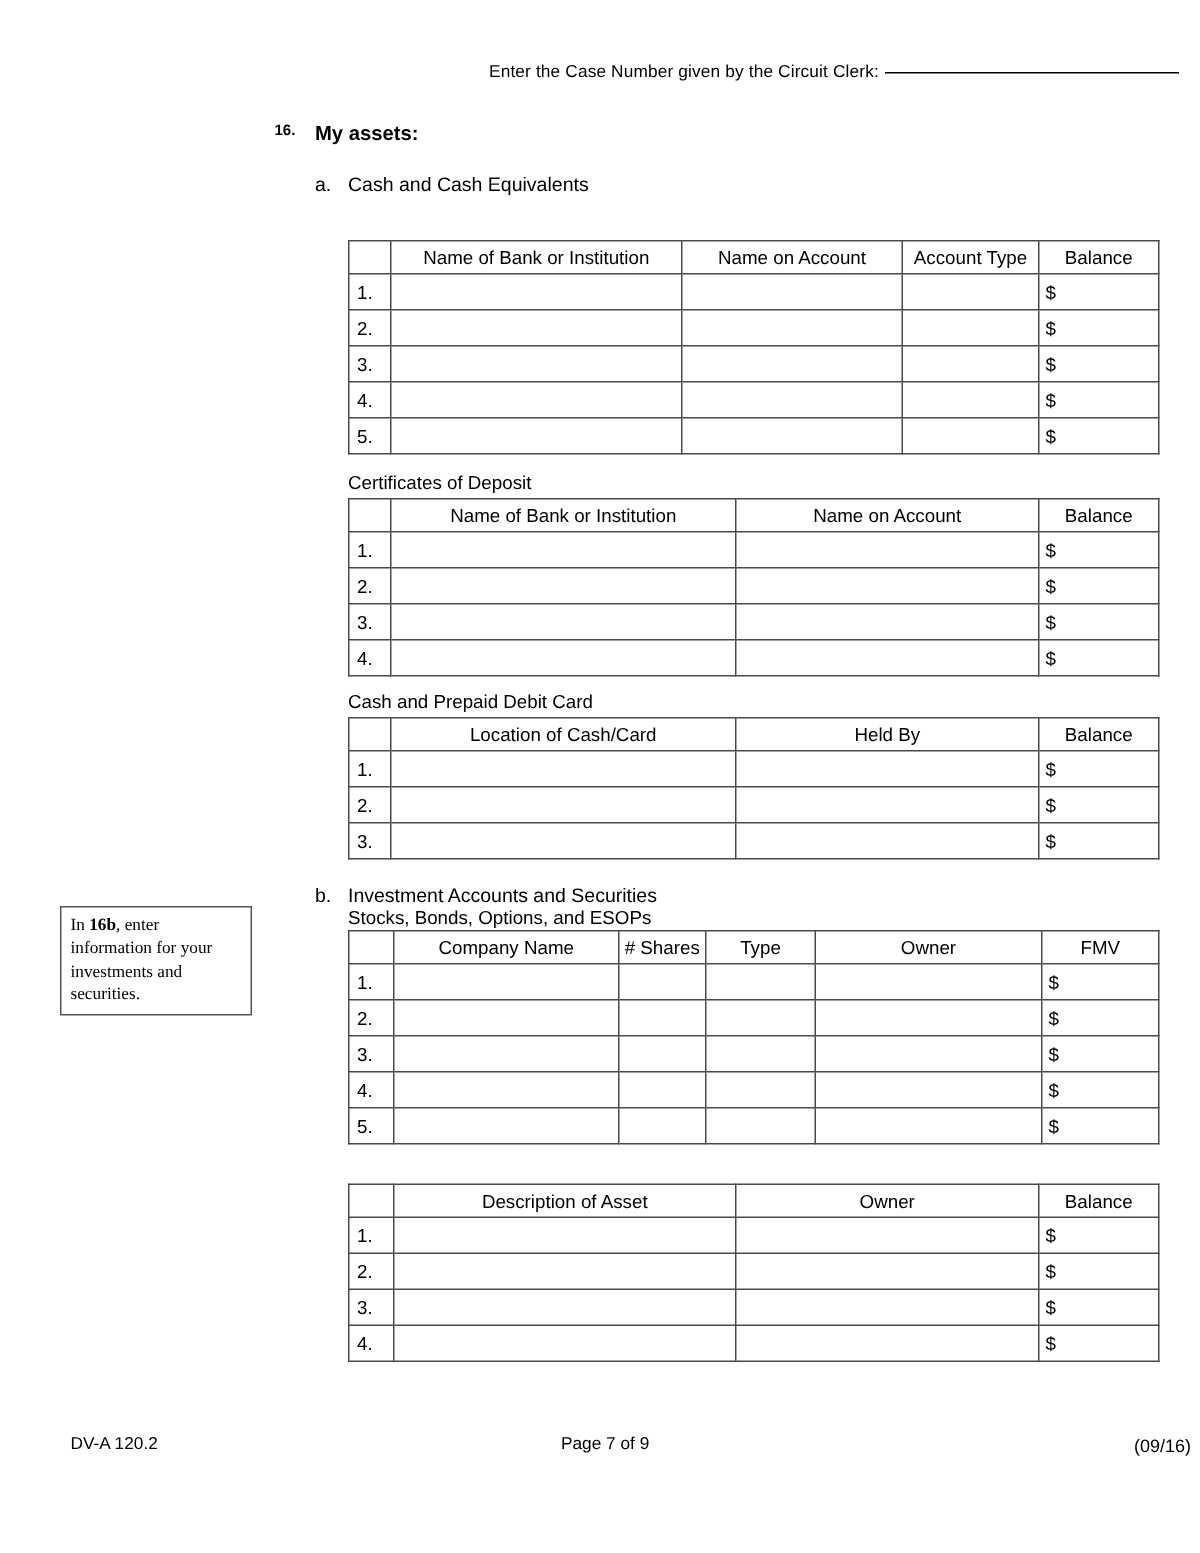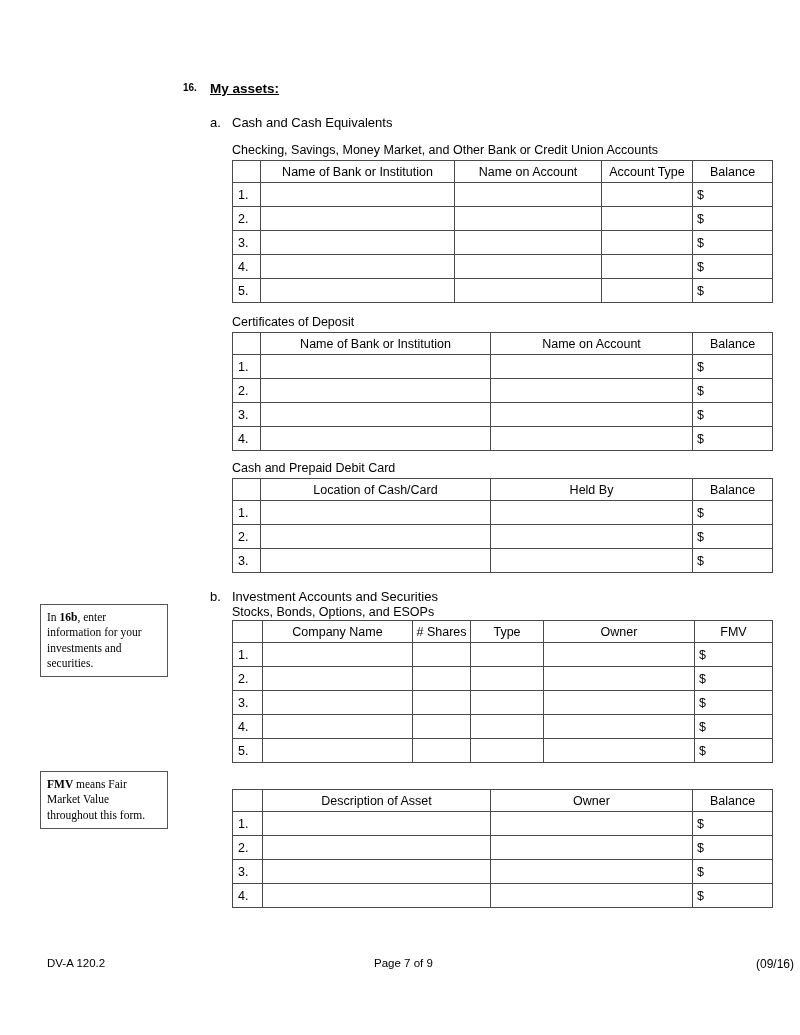--- a/index.html
+++ b/index.html
@@ -133,37 +133,36 @@
     top: 957px;
     font-size: 12px;
     margin-left: 24px;
   }
 </style>
 </head>
 <body>
 
 <div class="page">
 
+  <div class="case-line">
+    <span>Enter the Case Number given by the Circuit Clerk:</span><span class="case-rule"></span>
+  </div>
 
   <div class="q-num" style="top:82px;">16.</div>
-  <div class="q-title" style="top:81px;text-decoration:underline;">My assets:</div>
+  <div class="q-title" style="top:81px;">My assets:</div>
 
 
   <div class="note" style="top:604px;">
     <span>In </span><b>16b</b><span>, enter information for your investments and securities.</span>
   </div>
 
-  <div class="note" style="top:771px;">
-    <b>FMV</b><span> means Fair Market Value throughout this form.</span>
-  </div>
 
   <div class="sub-letter" style="top:115px;">a.</div>
   <div class="sub-title" style="top:115px;">Cash and Cash Equivalents</div>
 
-  <div class="tbl-caption" style="top:143px;">Checking, Savings, Money Market, and Other Bank or Credit Union Accounts</div>
   <table class="form" id="t0" style="left:232px; top:160px; width:540px;">
     <colgroup>
         <col style="width:28px">
         <col style="width:194px">
         <col style="width:147px">
         <col style="width:91px">
         <col style="width:80px">
       </colgroup>
     <thead>
         <tr>

